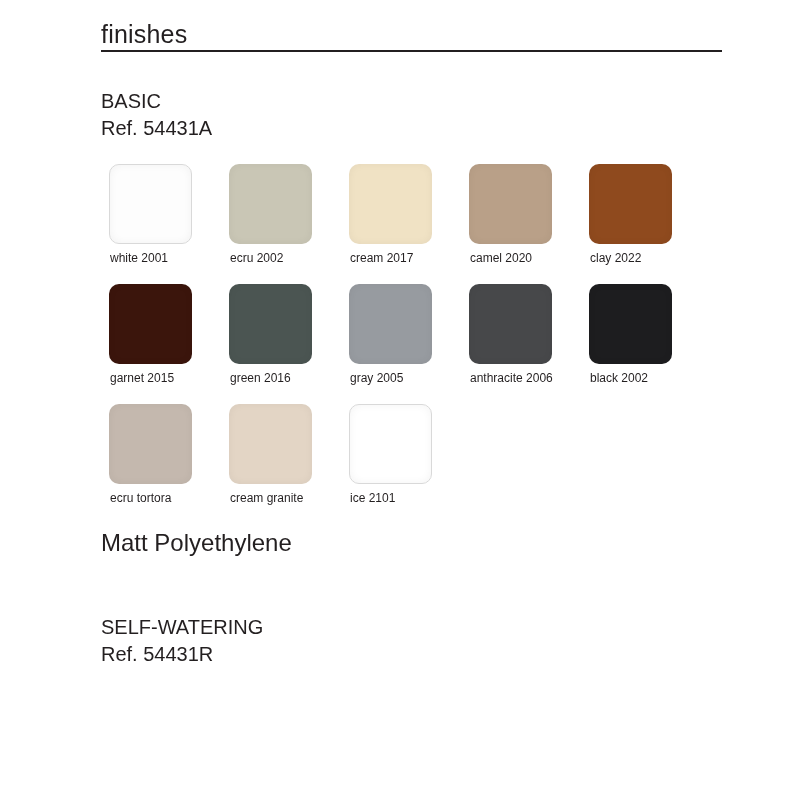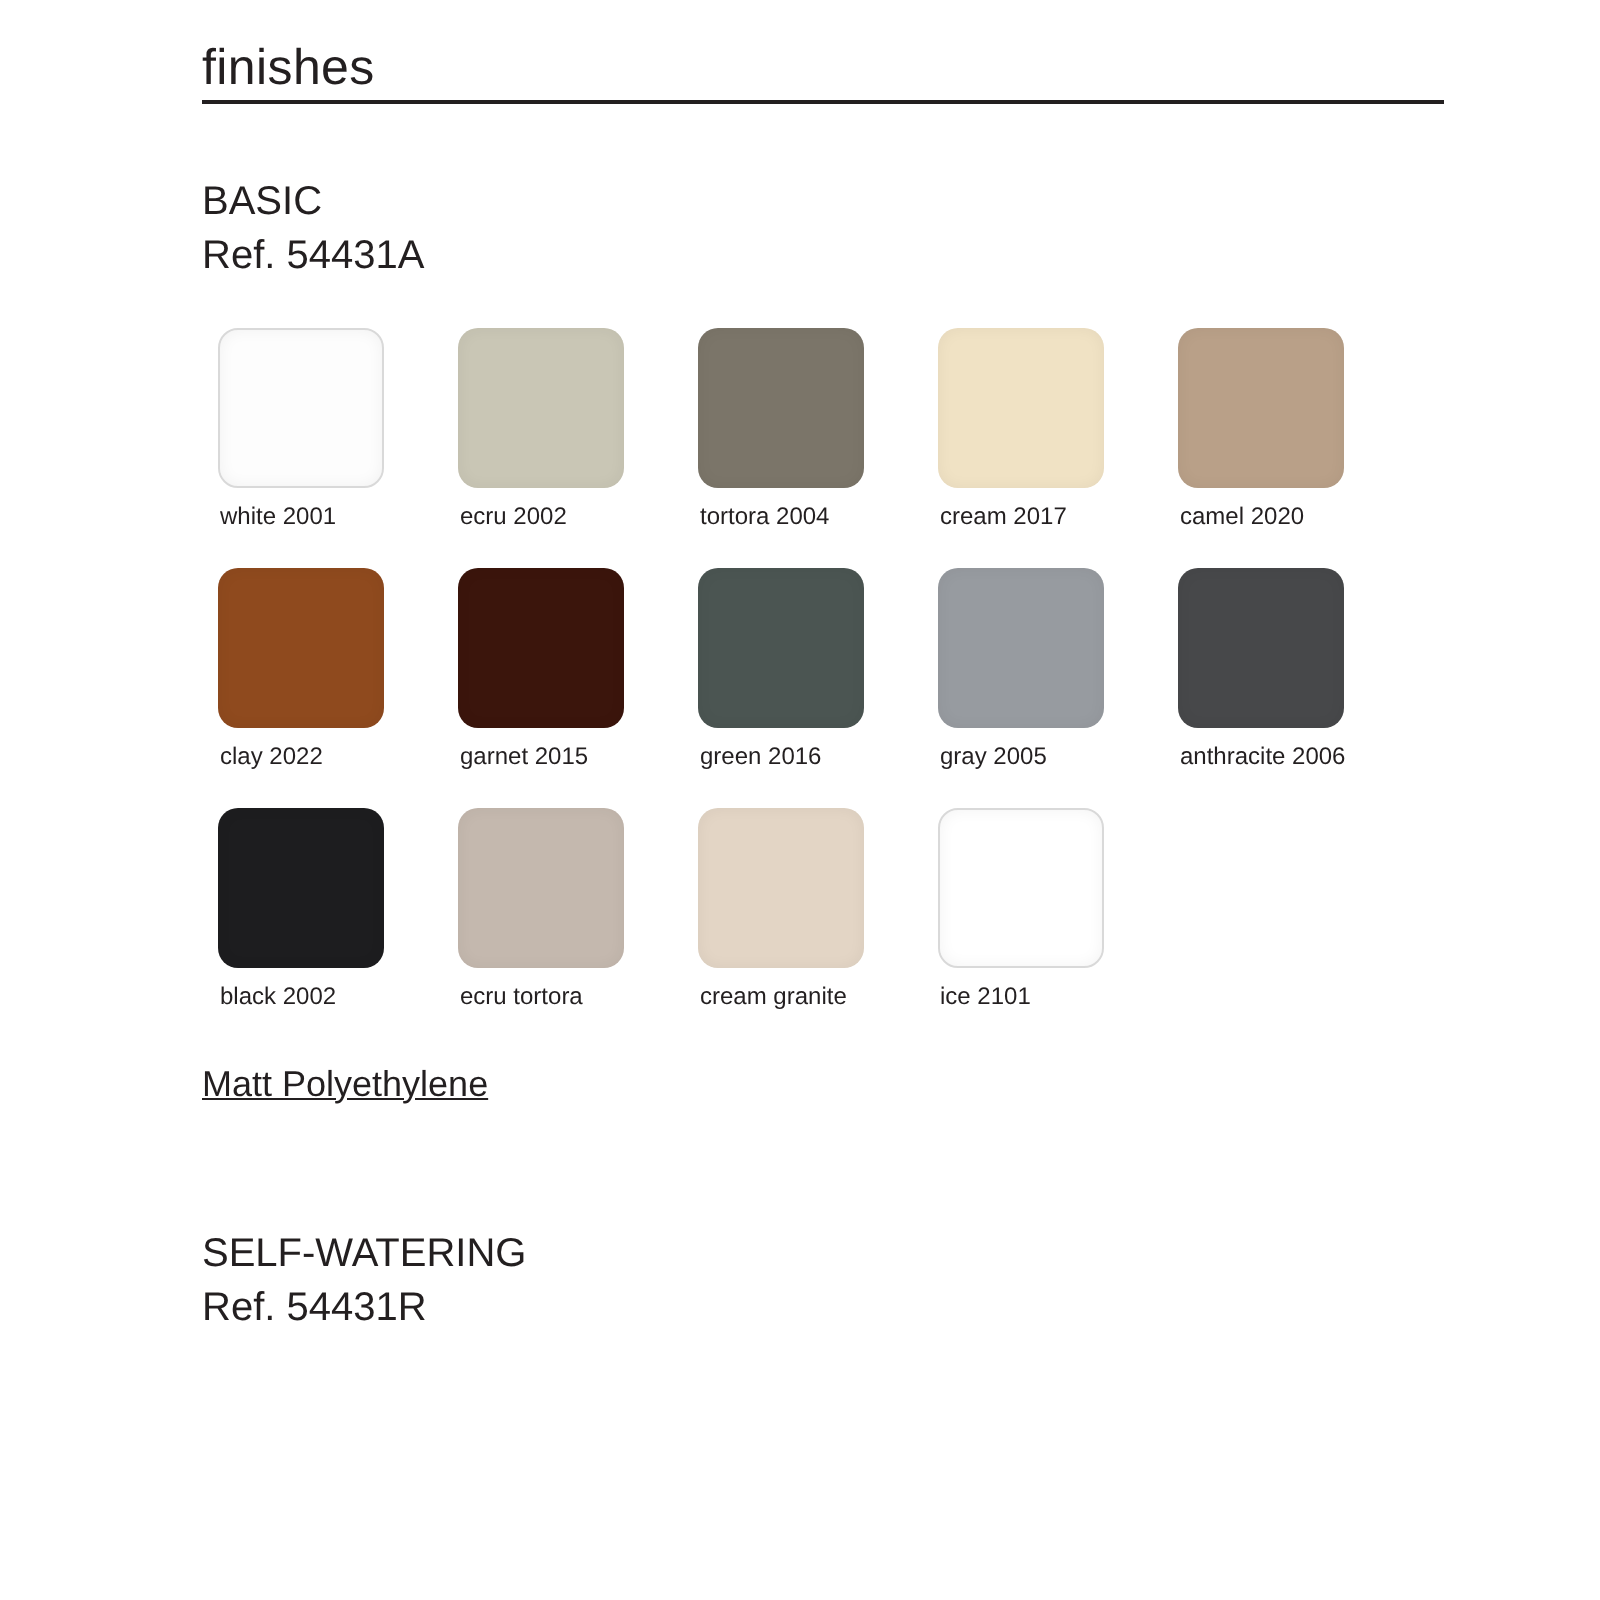--- a/index.html
+++ b/index.html
@@ -55,23 +55,22 @@
   }
   .swatch-label {
     margin-top: 7px;
     font-size: 12px;
     line-height: 14px;
     padding-left: 1px;
     white-space: nowrap;
   }
   .material-label {
     margin-top: 5px;
-    font-size: 18px;
+    font-size: 24px;
     line-height: 27px;
-    text-decoration: underline;
   }
   .section-heading.second {
     margin-top: 58px;
   }
 </style>
 </head>
 <body>
 
 <div class="page">
 
@@ -88,24 +87,20 @@
   <div class="swatch-cell">
     <div class="swatch-box" style="background: rgb(253, 253, 253); border: 1px solid rgb(217, 217, 217);"></div>
     <div class="swatch-label">white 2001</div>
   </div>
 
   <div class="swatch-cell">
     <div class="swatch-box" style="background: rgb(201, 198, 181);"></div>
     <div class="swatch-label">ecru 2002</div>
   </div>
 
-  <div class="swatch-cell">
-    <div class="swatch-box" style="background: rgb(123, 117, 105);"></div>
-    <div class="swatch-label">tortora 2004</div>
-  </div>
 
   <div class="swatch-cell">
     <div class="swatch-box" style="background: rgb(240, 226, 196);"></div>
     <div class="swatch-label">cream 2017</div>
   </div>
 
   <div class="swatch-cell">
     <div class="swatch-box" style="background: rgb(185, 160, 136);"></div>
     <div class="swatch-label">camel 2020</div>
   </div>

